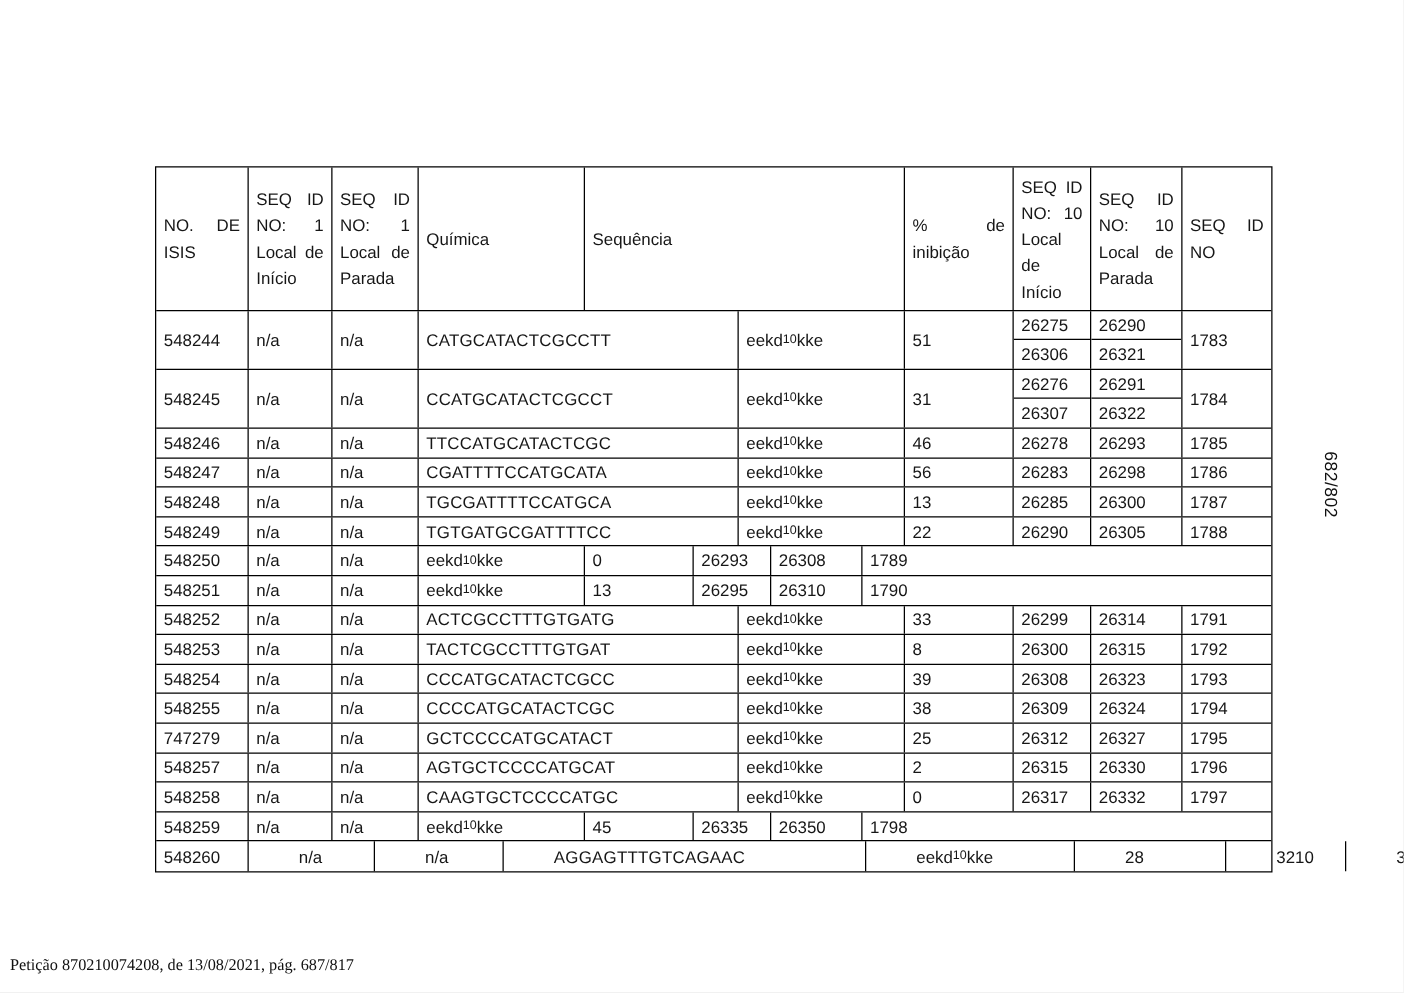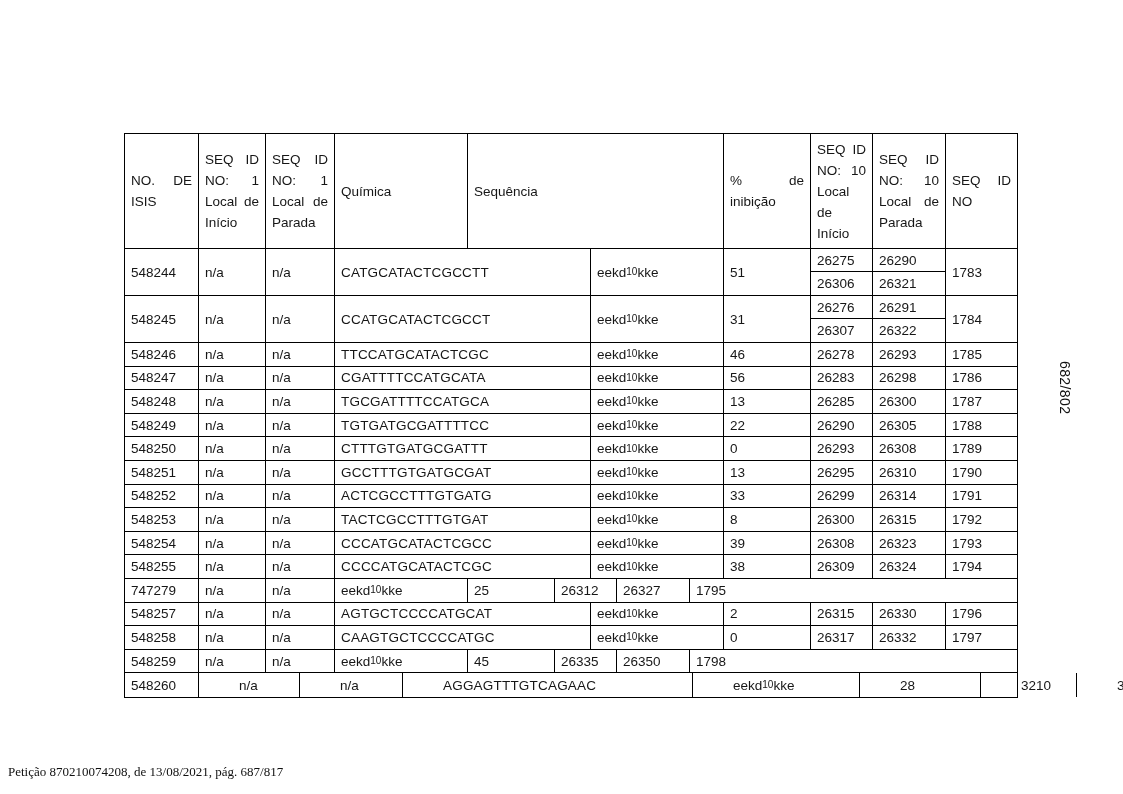--- a/index.html
+++ b/index.html
@@ -207,32 +207,30 @@
         <div class="cell" style="width: 133px;">eekd<sub class="s10">10</sub>kke</div>
         <div class="cell" style="width: 87px;">22</div>
         <div class="cell" style="width: 62px;">26290</div>
         <div class="cell" style="width: 73px;">26305</div>
         <div class="cell" style="width: 71px;">1788</div>
       </div>
       <div class="row r-norm">
         <div class="cell" style="width: 74px;">548250</div>
         <div class="cell" style="width: 67px;">n/a</div>
         <div class="cell" style="width: 69px;">n/a</div>
-        <div class="cell seq" style="width: 256px;">CTTTGTGATGCGATTT</div>
         <div class="cell" style="width: 133px;">eekd<sub class="s10">10</sub>kke</div>
         <div class="cell" style="width: 87px;">0</div>
         <div class="cell" style="width: 62px;">26293</div>
         <div class="cell" style="width: 73px;">26308</div>
         <div class="cell" style="width: 71px;">1789</div>
       </div>
       <div class="row r-norm">
         <div class="cell" style="width: 74px;">548251</div>
         <div class="cell" style="width: 67px;">n/a</div>
         <div class="cell" style="width: 69px;">n/a</div>
-        <div class="cell seq" style="width: 256px;">GCCTTTGTGATGCGAT</div>
         <div class="cell" style="width: 133px;">eekd<sub class="s10">10</sub>kke</div>
         <div class="cell" style="width: 87px;">13</div>
         <div class="cell" style="width: 62px; text-align: center;">26295</div>
         <div class="cell" style="width: 73px;">26310</div>
         <div class="cell" style="width: 71px;">1790</div>
       </div>
       <div class="row r-norm">
         <div class="cell" style="width: 74px;">548252</div>
         <div class="cell" style="width: 67px;">n/a</div>
         <div class="cell" style="width: 69px;">n/a</div>
@@ -273,20 +271,21 @@
         <div class="cell" style="width: 133px;">eekd<sub class="s10">10</sub>kke</div>
         <div class="cell" style="width: 87px;">38</div>
         <div class="cell" style="width: 62px;">26309</div>
         <div class="cell" style="width: 73px;">26324</div>
         <div class="cell" style="width: 71px;">1794</div>
       </div>
       <div class="row r-norm">
         <div class="cell" style="width: 74px;">747279</div>
         <div class="cell" style="width: 67px;">n/a</div>
         <div class="cell" style="width: 69px;">n/a</div>
+        <div class="cell seq" style="width: 256px;">GCTCCCCATGCATACT</div>
         <div class="cell" style="width: 133px;">eekd<sub class="s10">10</sub>kke</div>
         <div class="cell" style="width: 87px;">25</div>
         <div class="cell" style="width: 62px;">26312</div>
         <div class="cell" style="width: 73px;">26327</div>
         <div class="cell" style="width: 71px;">1795</div>
       </div>
       <div class="row r-norm">
         <div class="cell" style="width: 74px;">548257</div>
         <div class="cell" style="width: 67px;">n/a</div>
         <div class="cell" style="width: 69px;">n/a</div>

